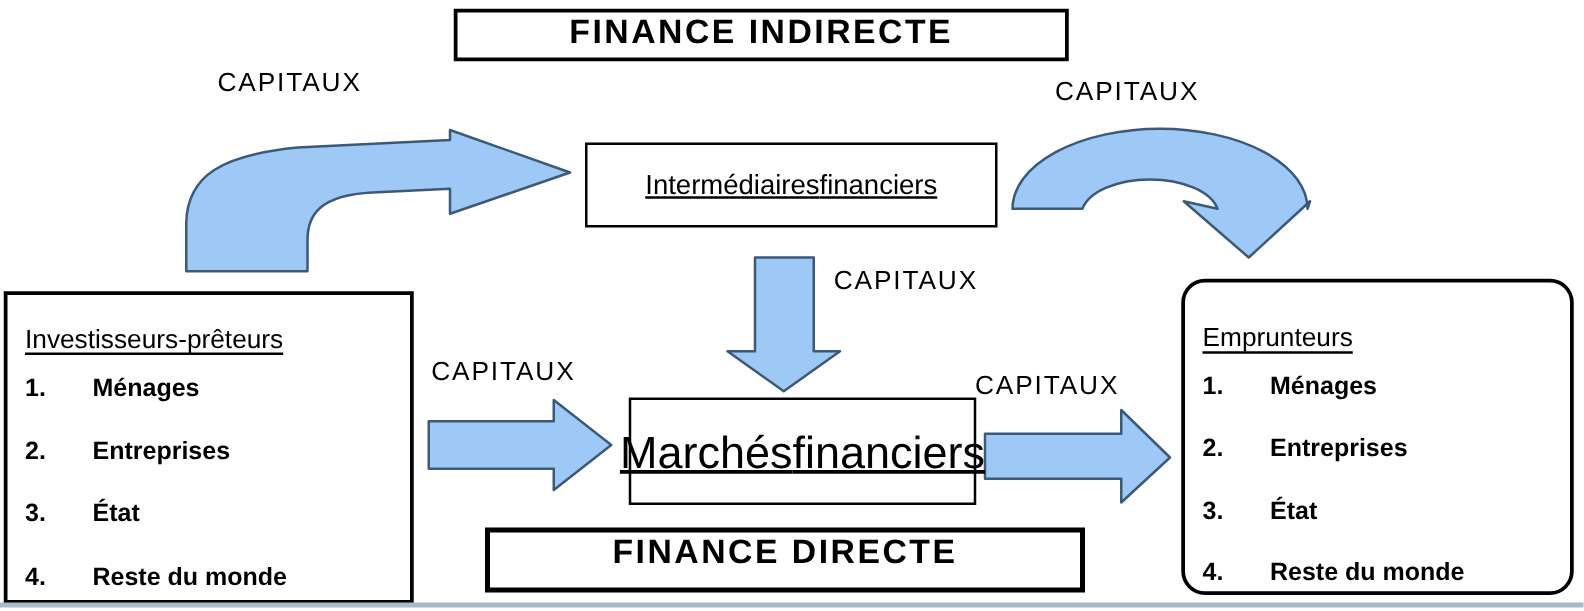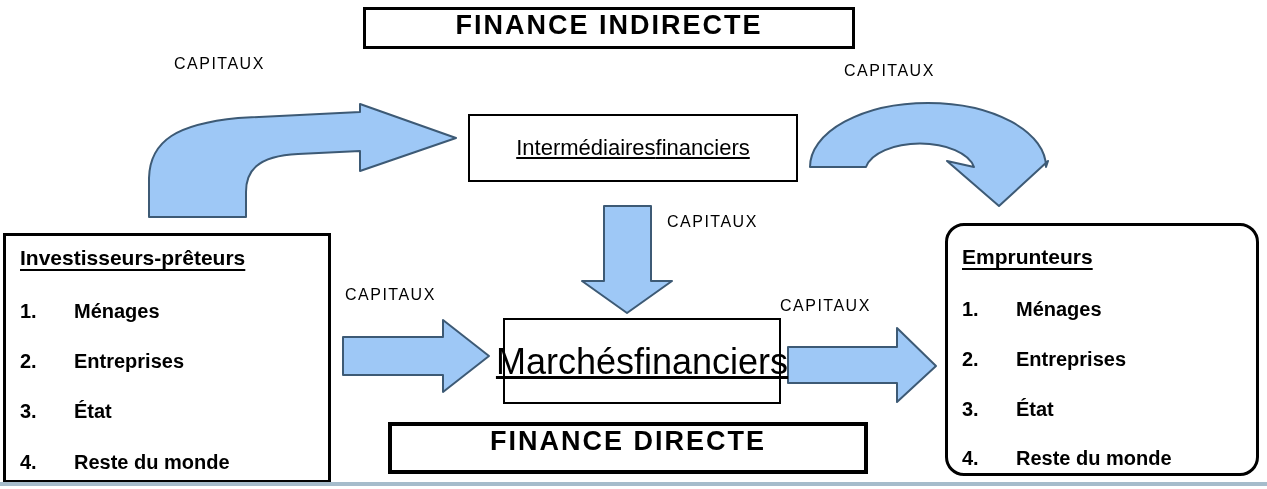--- a/index.html
+++ b/index.html
@@ -64,25 +64,26 @@
     border: 3px solid #000;
     background: #fff;
     box-sizing: border-box;
     color: #000;
   }
   #box-lenders   { left: 3px;   top: 233px; width: 328px; height: 250px; }
   #box-borrowers { left: 945px; top: 223px; width: 314px; height: 253px; border-radius: 19px; }
   .entity-title {
     position: absolute;
     left: 14px;
-    font-weight: bold;
+    font-weight: normal;
     font-size: 21px;
     text-decoration: underline;
     text-underline-offset: 4px;
     white-space: nowrap;
+    margin-top: 14px;
   }
   #box-lenders   .entity-title { top: 10px; }
   #box-borrowers .entity-title { top: 19px; }
   .li-row {
     position: absolute;
     left: 14px;
     display: flex;
     font-weight: bold;
     font-size: 20px;
     white-space: nowrap;
@@ -93,21 +94,21 @@
   #box-lenders   .li-row.r2 { top: 164px; }
   #box-lenders   .li-row.r3 { top: 215px; }
   #box-borrowers .li-row.r0 { top: 72px; }
   #box-borrowers .li-row.r1 { top: 122px; }
   #box-borrowers .li-row.r2 { top: 172px; }
   #box-borrowers .li-row.r3 { top: 221px; }
 
   
   .flow-label {
     position: absolute;
-    font-size: 16px;
+    font-size: 21px;
     letter-spacing: 1.5px;
     color: #000;
     white-space: nowrap;
   }
   #cap-top-left  { left: 174px; top: 55px; }
   #cap-top-right { left: 844px; top: 62px; }
   #cap-middle    { left: 667px; top: 213px; }
   #cap-mid-left  { left: 345px; top: 286px; }
   #cap-mid-right { left: 780px; top: 297px; }
 

